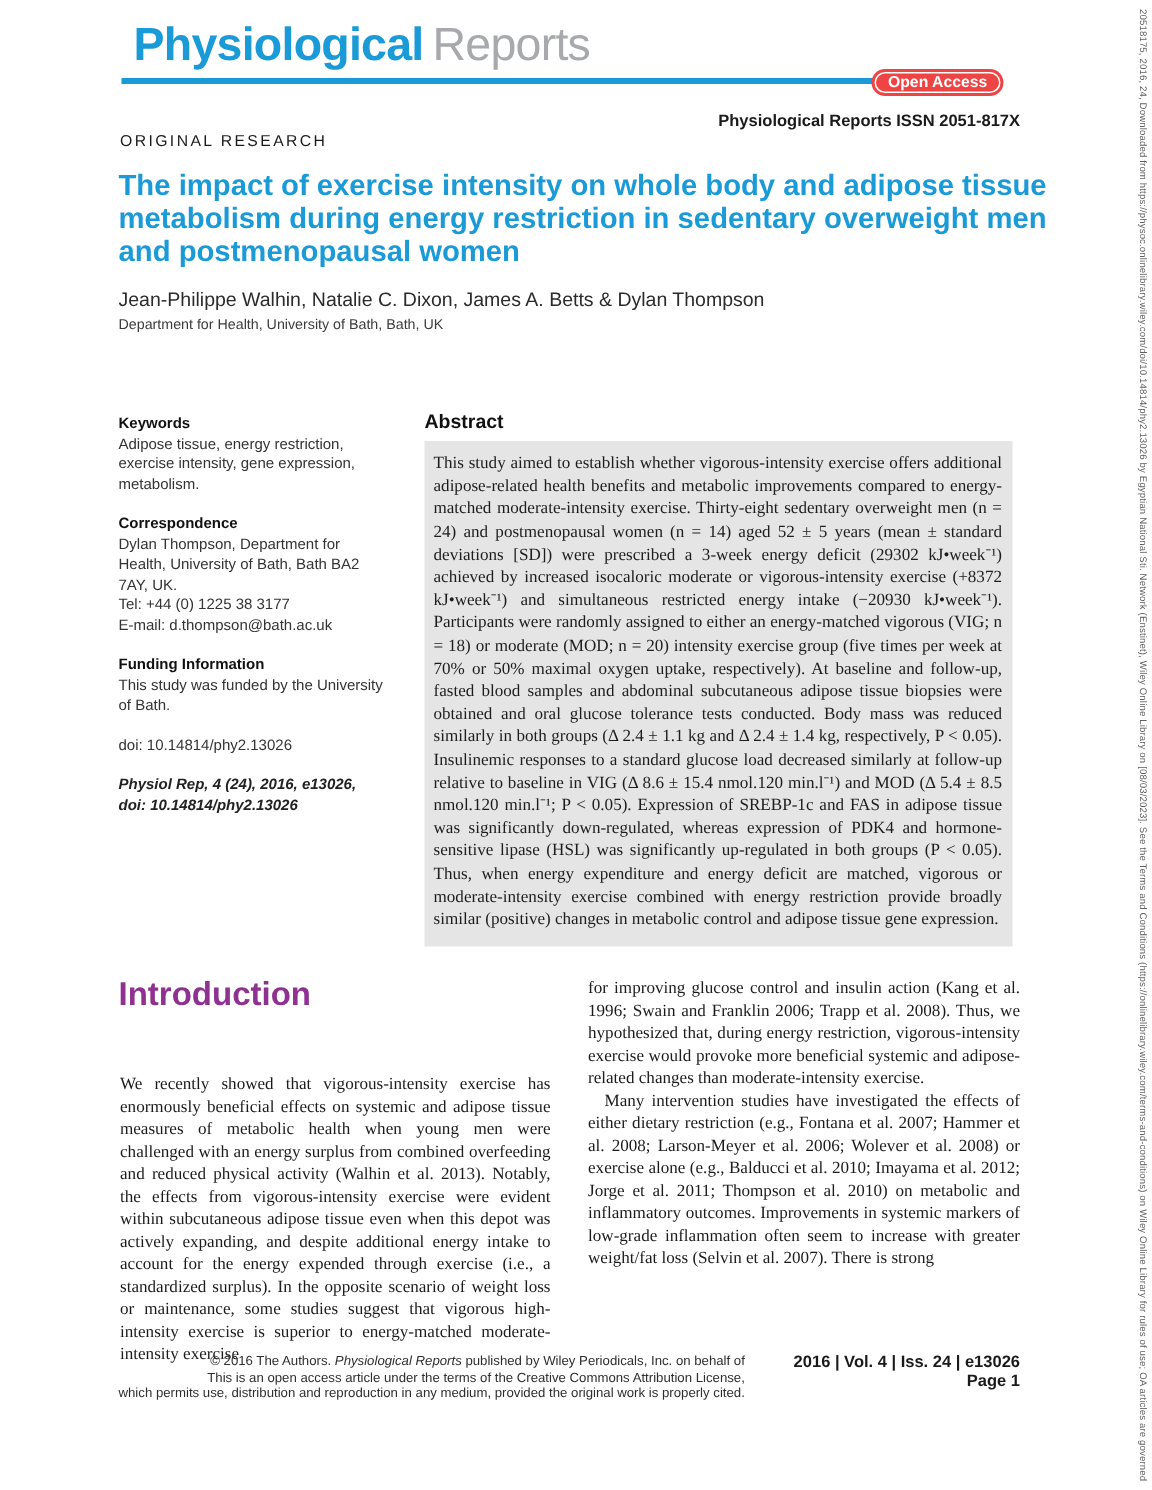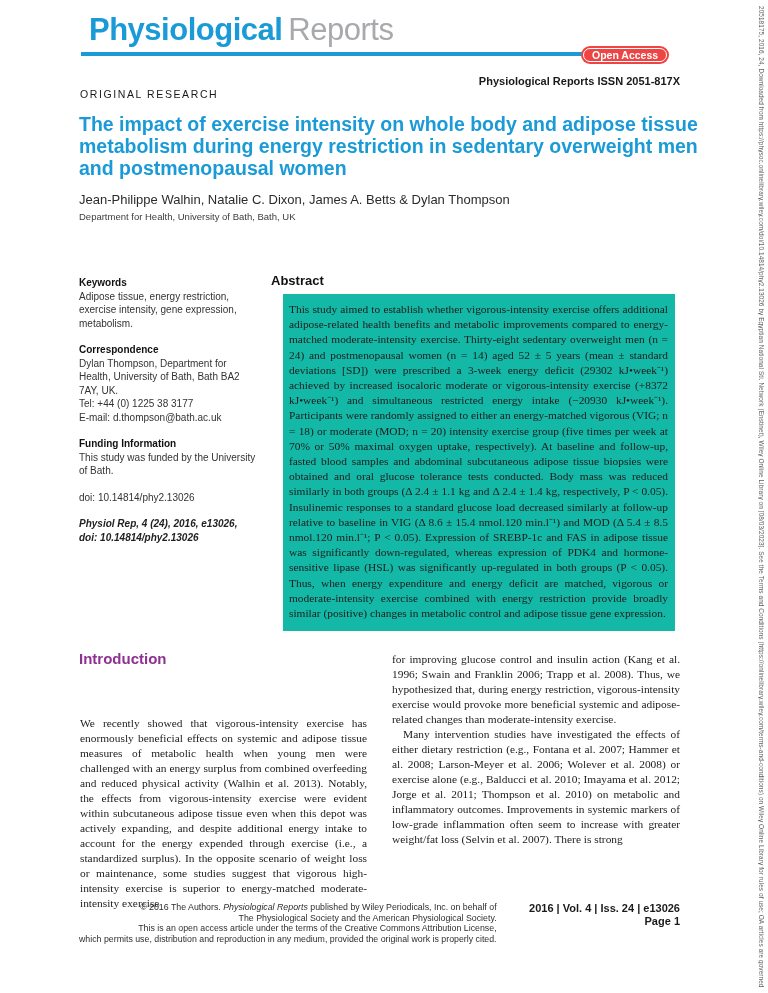--- a/index.html
+++ b/index.html
@@ -18,29 +18,29 @@
   .research-label{position:absolute;left:80px;top:88px;font-size:10.5px;letter-spacing:1.6px;font-weight:500;color:#1a1a1a;}
   .title{position:absolute;left:79px;top:113px;width:628px;font-size:19.5px;line-height:22px;font-weight:bold;color:#1a9ad6;}
   .authors{position:absolute;left:79px;top:192px;font-size:13px;color:#2b2b2b;}
   .affiliation{position:absolute;left:79px;top:211px;font-size:9.5px;color:#3c3c3c;}
   
   .meta-col{position:absolute;left:79px;top:276px;width:178px;font-size:10px;line-height:13.5px;color:#333;}
   .meta-block{margin-bottom:13px;}
   .meta-h{font-weight:bold;color:#111;}
   .citation{font-weight:bold;font-style:italic;color:#222;}
   
-  .abstract-h{position:absolute;left:271px;top:273px;font-size:13px;font-weight:bold;color:#111;}
+  .abstract-h{position:absolute;left:283px;top:273px;font-size:13px;font-weight:bold;color:#111;}
   .abstract-box{
     position:absolute;left:283px;top:294px;width:392px;min-height:337px;box-sizing:border-box;
-    background:#14b8a6;padding:8px 7px 10px 6px;
+    background:#e5e5e5;padding:8px 7px 10px 6px;
     font-family:"Liberation Serif",serif;font-size:11.4px;line-height:15.2px;
     text-align:justify;color:#1c1c1c;
   }
   
-  .intro-h{position:absolute;left:79px;top:650px;font-size:15px;font-weight:bold;color:#8e3190;}
+  .intro-h{position:absolute;left:79px;top:650px;font-size:22px;font-weight:bold;color:#8e3190;}
   .serif-col{font-family:"Liberation Serif",serif;font-size:11.4px;line-height:15px;text-align:justify;color:#1b1b1b;}
   .col-left{position:absolute;left:80px;top:684px;width:287px;margin-top:32px;}
   .col-right{position:absolute;left:392px;top:652px;width:288px;}
   .col-right p{margin:0;}
   .col-right p.indent{text-indent:11px;}
   
   .footer-left{position:absolute;left:79px;top:902px;font-size:8.8px;line-height:10.7px;color:#2e2e2e;text-align:right;}
   .footer-left .it{font-style:italic;}
   .footer-right{position:absolute;right:88px;top:902px;text-align:right;font-size:11px;font-weight:bold;line-height:12.5px;color:#1a1a1a;}
   
@@ -102,21 +102,20 @@
   </div>
   <div class="serif-col col-right">
     <p>for improving glucose control and insulin action (Kang et al. 1996; Swain and Franklin 2006; Trapp et al. 2008). Thus, we hypothesized that, during energy restriction, vigorous-intensity exercise would provoke more beneficial systemic and adipose-related changes than moderate-intensity exercise.</p>
     <p class="indent">Many intervention studies have investigated the effects of either dietary restriction (e.g., Fontana et al. 2007; Hammer et al. 2008; Larson-Meyer et al. 2006; Wolever et al. 2008) or exercise alone (e.g., Balducci et al. 2010; Imayama et al. 2012; Jorge et al. 2011; Thompson et al. 2010) on metabolic and inflammatory outcomes. Improvements in systemic markers of low-grade inflammation often seem to increase with greater weight/fat loss (Selvin et al. 2007). There is strong</p>
   </div>
 
   <div class="footer-left">
     <div>
       <span>© 2016 The Authors. </span><span class="it">Physiological Reports</span><span> published by Wiley Periodicals, Inc. on behalf of</span>
     </div>
-    <div>The Physiological Society and the American Physiological Society.</div>
     <div>This is an open access article under the terms of the Creative Commons Attribution License,</div>
     <div>which permits use, distribution and reproduction in any medium, provided the original work is properly cited.</div>
   </div>
   <div class="footer-right">
     <div>2016 | Vol. 4 | Iss. 24 | e13026</div>
     <div>Page 1</div>
   </div>
 
   <div class="watermark">20518175, 2016, 24, Downloaded from https://physoc.onlinelibrary.wiley.com/doi/10.14814/phy2.13026 by Egyptian National Sti. Network (Enstinet), Wiley Online Library on [08/03/2023]. See the Terms and Conditions (https://onlinelibrary.wiley.com/terms-and-conditions) on Wiley Online Library for rules of use; OA articles are governed by the applicable Creative Commons License</div>
 

